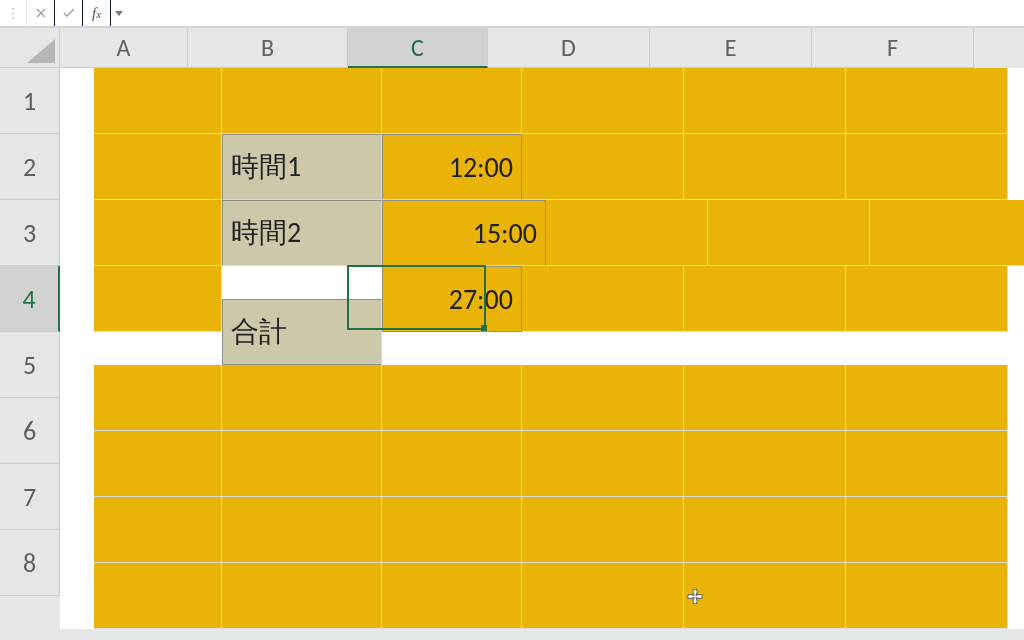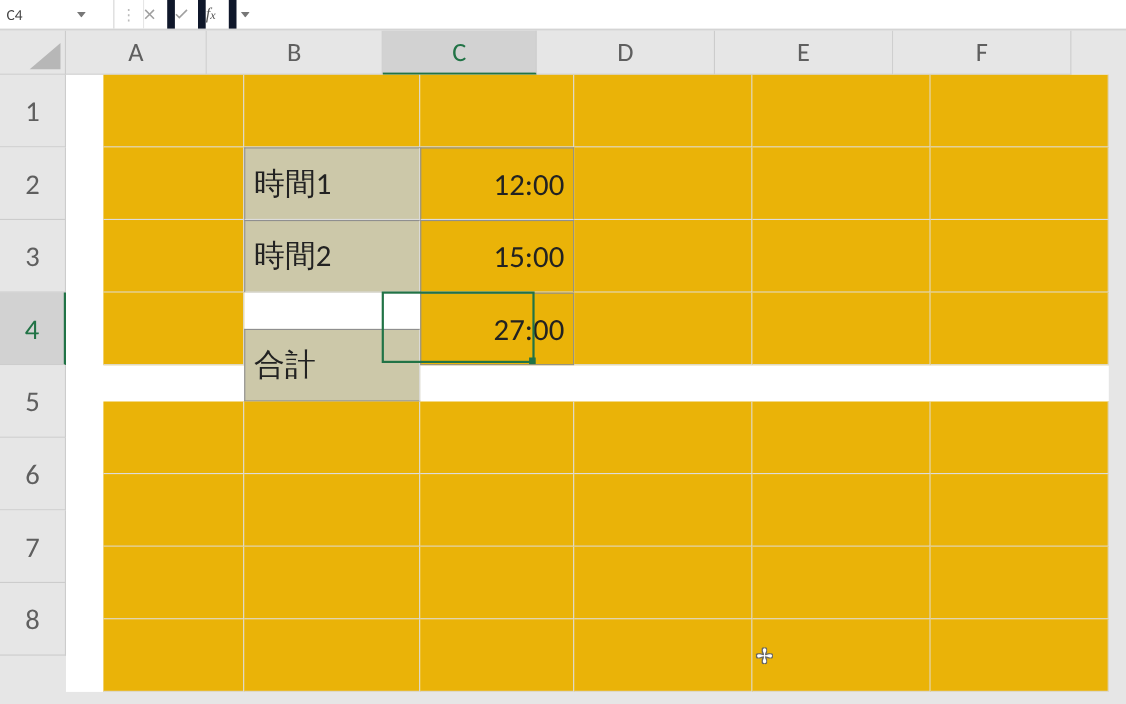--- a/index.html
+++ b/index.html
@@ -24,23 +24,23 @@
   }
   .name-box span { flex: 1; }
   .name-box .dd {
     width: 14px; height: 14px;
     display: flex; align-items: center; justify-content: center;
     color: #777;
   }
   .fb-sep { display:flex; align-items:center; padding:0 6px; color:#bbb; border-right:1px solid #e6e6e6;}
   .fb-btn {
     width: 28px;
-    display: flex; align-items: center; 
+    display: flex; align-items: center; justify-content: center;
     color: #a0a0a0;
-    border-right: 7px solid #0f172a;
+    border-right: 1px solid #0f172a;
   }
   .fb-btn.fx { font-style: italic; color:#555; font-family: "Times New Roman", serif; font-size:15px;}
   .fb-input {
     flex: 1;
     display: flex;
     align-items: center;
     padding: 0 8px;
     color: #333;
     font-size: 15px;
     border-right:1px solid #d4d4d4;
@@ -154,28 +154,20 @@
     color:#fff;
     text-shadow: -1px -1px 0 #666, 1px -1px 0 #666, -1px 1px 0 #666, 1px 1px 0 #666;
     font-size:18px;
     pointer-events:none;
   }
 </style>
 </head>
 <body>
 
 <div class="formula-bar">
-  <div class="name-box">
-    <span>C4</span>
-    <span class="dd">
-      <svg width="8" height="5" viewBox="0 0 8 5">
-          <polygon points="0,0 8,0 4,5" fill="currentColor"></polygon>
-        </svg>
-    </span>
-  </div>
   <div class="fb-sep">⋮</div>
   <div class="fb-btn">
     <svg width="10" height="10" viewBox="0 0 10 10">
         <path d="M1 1 L9 9 M9 1 L1 9" stroke="currentColor" stroke-width="1.4"></path>
       </svg>
   </div>
   <div class="fb-btn">
     <svg width="12" height="10" viewBox="0 0 12 10">
         <path d="M1 5 L4 8 L11 1" stroke="currentColor" stroke-width="1.4" fill="none"></path>
       </svg>
@@ -227,21 +219,21 @@
         <div class="cell" style="width: 128px; height: 66px;"></div>
         <div class="cell shaded box-t box-l" style="width: 160px; height: 66px;">時間1</div>
         <div class="cell right box-t box-r box-l" style="width: 140px; height: 66px;">12:00</div>
         <div class="cell" style="width: 162px; height: 66px;"></div>
         <div class="cell" style="width: 162px; height: 66px;"></div>
         <div class="cell" style="width: 162px; height: 66px;"></div>
       </div>
       <div class="row">
         <div class="cell" style="width: 128px; height: 66px;"></div>
         <div class="cell shaded box-l box-t" style="width: 160px; height: 66px;">時間2</div>
-        <div class="cell right box-r box-t box-l" style="width: 140px; height: 66px;">15:00</div>
+        <div class="cell right box-r box-t box-l" style="width: 164px; height: 66px;">15:00</div>
         <div class="cell" style="width: 162px; height: 66px;"></div>
         <div class="cell" style="width: 162px; height: 66px;"></div>
         <div class="cell" style="width: 162px; height: 66px;"></div>
       </div>
       <div class="row">
         <div class="cell" style="width: 128px; height: 66px;"></div>
         <div class="cell shaded box-b box-l box-t" style="width: 160px; height: 66px; margin-top: 33px;">合計</div>
         <div class="cell right box-b box-r box-t box-l" style="width: 140px; height: 66px;">27:00</div>
         <div class="cell" style="width: 162px; height: 66px;"></div>
         <div class="cell" style="width: 162px; height: 66px;"></div>

